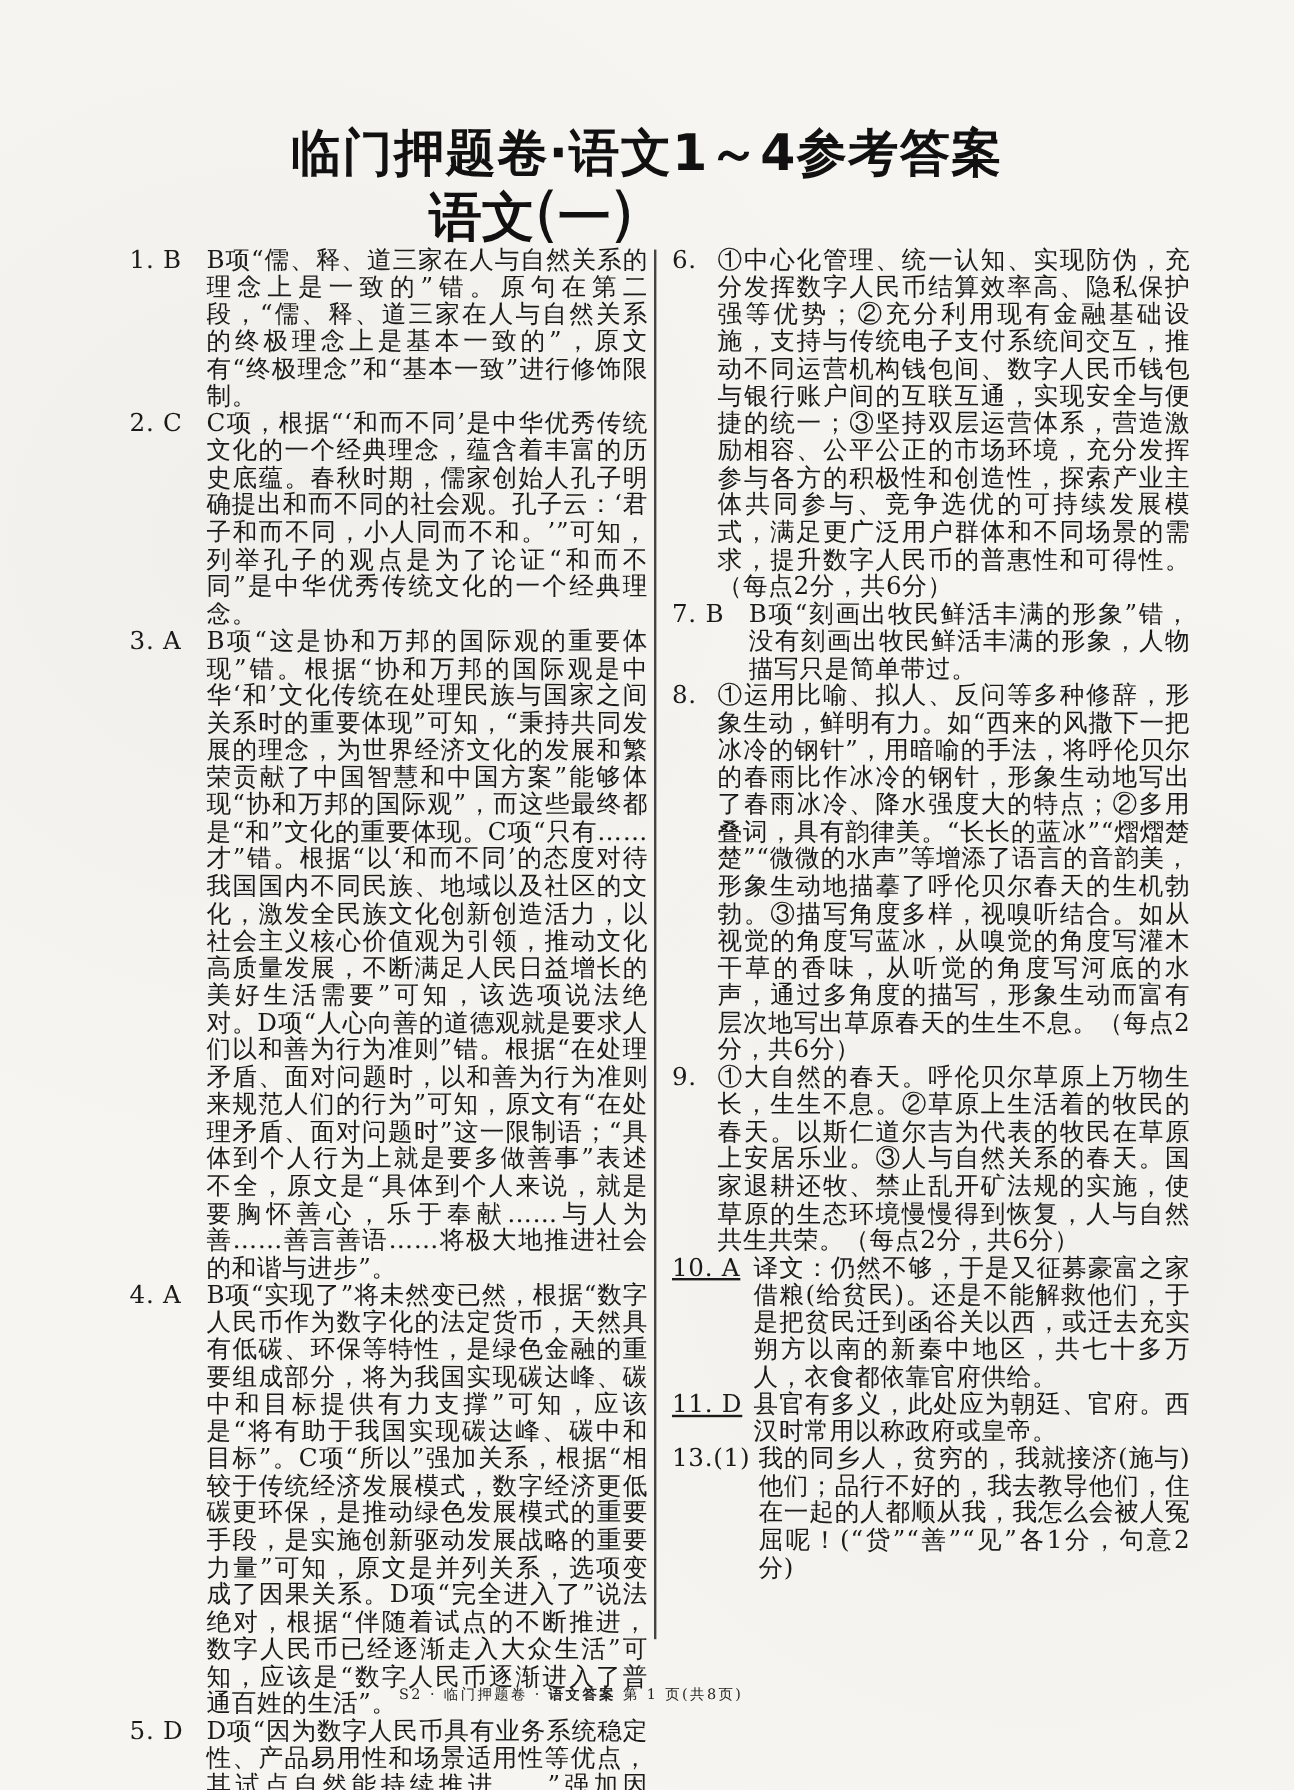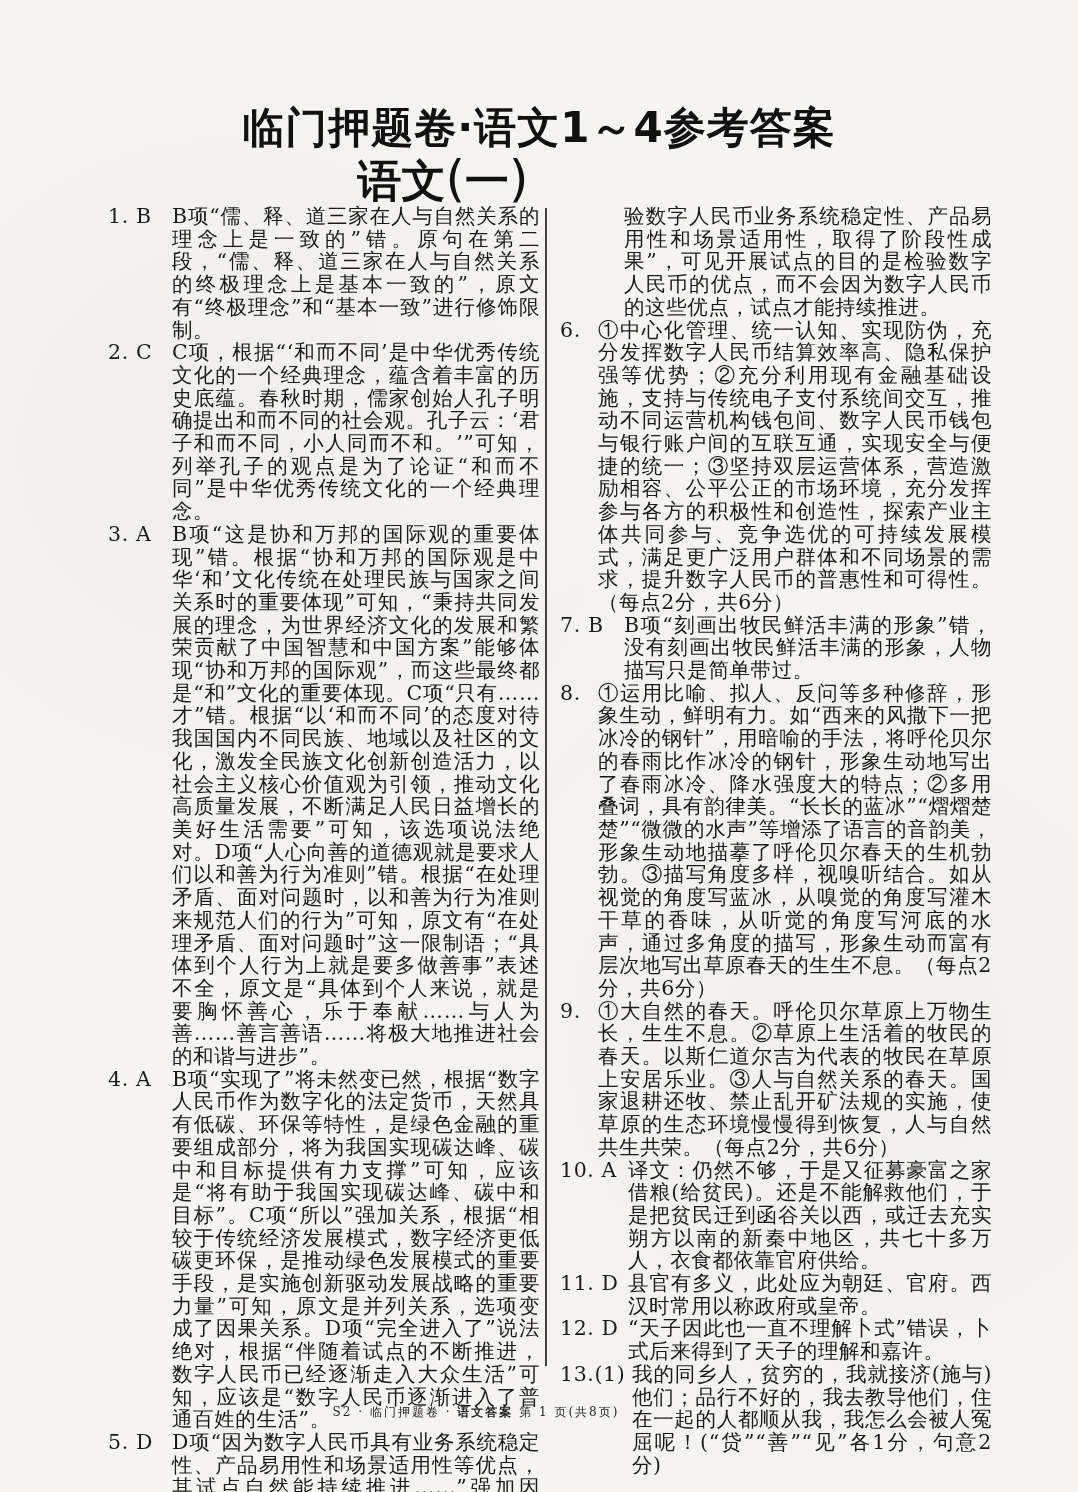--- a/index.html
+++ b/index.html
@@ -34,21 +34,21 @@
   }
   .col {
     position: absolute; top: 205px; width: 432px;
     font-size: 20.5px; line-height: 22.7px; letter-spacing: 0.6px;
   }
   .col.left { left: 108px; }
   .col.right { left: 560px; }
   .item { display: flex; }
   .item .num { flex: 0 0 auto; white-space: pre; }
   .item.ans .num { width: 52px; }
-  .item.wide .num { width: 56px; }
+  .item.wide .num { width: 56px; text-decoration: underline; }
   .item.cont .num { width: 52px; }
   .item .body { flex: 1 1 auto; text-align: justify; margin-left: 12px; }
   .item.circ .num { width: 26px; }
   .item.q13 .num { width: 60px; }
   .footer {
     position: absolute; left: 0; top: 1404px; width: 952px; text-align: center;
     font-size: 12px; letter-spacing: 2px; color: #222;
   }
   .footer b { font-family: "DejaVu Sans", "Liberation Sans", sans-serif; }
 </style>
@@ -84,21 +84,20 @@
       <span class="num">5. D</span>
       <span class="body">D项“因为数字人民币具有业务系统稳定性、产品易用性和场景适用性等优点，其试点自然能持续推进……”强加因果，原文表达是“为世界经济文化的发展和繁荣贡献了中国智慧和中国方案，充分检</span>
     </div>
   </div>
 
   <div class="divider"></div>
 
   <div class="col right">
     <div class="item cont">
       <span class="num"></span>
-      <span class="body">验数字人民币业务系统稳定性、产品易用性和场景适用性，取得了阶段性成果”，可见开展试点的目的是检验数字人民币的优点，而不会因为数字人民币的这些优点，试点才能持续推进。</span>
     </div>
     <div class="item circ">
       <span class="num">6.</span>
       <span class="body">①中心化管理、统一认知、实现防伪，充分发挥数字人民币结算效率高、隐私保护强等优势；②充分利用现有金融基础设施，支持与传统电子支付系统间交互，推动不同运营机构钱包间、数字人民币钱包与银行账户间的互联互通，实现安全与便捷的统一；③坚持双层运营体系，营造激励相容、公平公正的市场环境，充分发挥参与各方的积极性和创造性，探索产业主体共同参与、竞争选优的可持续发展模式，满足更广泛用户群体和不同场景的需求，提升数字人民币的普惠性和可得性。（每点2分，共6分）</span>
     </div>
     <div class="item ans">
       <span class="num">7. B</span>
       <span class="body">B项“刻画出牧民鲜活丰满的形象”错，没有刻画出牧民鲜活丰满的形象，人物描写只是简单带过。</span>
     </div>
     <div class="item circ">
@@ -110,24 +109,20 @@
       <span class="body">①大自然的春天。呼伦贝尔草原上万物生长，生生不息。②草原上生活着的牧民的春天。以斯仁道尔吉为代表的牧民在草原上安居乐业。③人与自然关系的春天。国家退耕还牧、禁止乱开矿法规的实施，使草原的生态环境慢慢得到恢复，人与自然共生共荣。（每点2分，共6分）</span>
     </div>
     <div class="item wide">
       <span class="num">10. A</span>
       <span class="body">译文：仍然不够，于是又征募豪富之家借粮(给贫民)。还是不能解救他们，于是把贫民迁到函谷关以西，或迁去充实朔方以南的新秦中地区，共七十多万人，衣食都依靠官府供给。</span>
     </div>
     <div class="item wide">
       <span class="num">11. D</span>
       <span class="body">县官有多义，此处应为朝廷、官府。西汉时常用以称政府或皇帝。</span>
     </div>
-    <div class="item wide">
-      <span class="num">12. D</span>
-      <span class="body">“天子因此也一直不理解卜式”错误，卜式后来得到了天子的理解和嘉许。</span>
-    </div>
     <div class="item q13">
       <span class="num">13.(1)</span>
       <span class="body">我的同乡人，贫穷的，我就接济(施与)他们；品行不好的，我去教导他们，住在一起的人都顺从我，我怎么会被人冤屈呢！(“贷”“善”“见”各1分，句意2分)</span>
     </div>
   </div>
 
   <div class="footer">
     <span>S2 · 临门押题卷 · </span><b>语文答案</b><span> 第 1 页(共8页)</span>
   </div>
 

